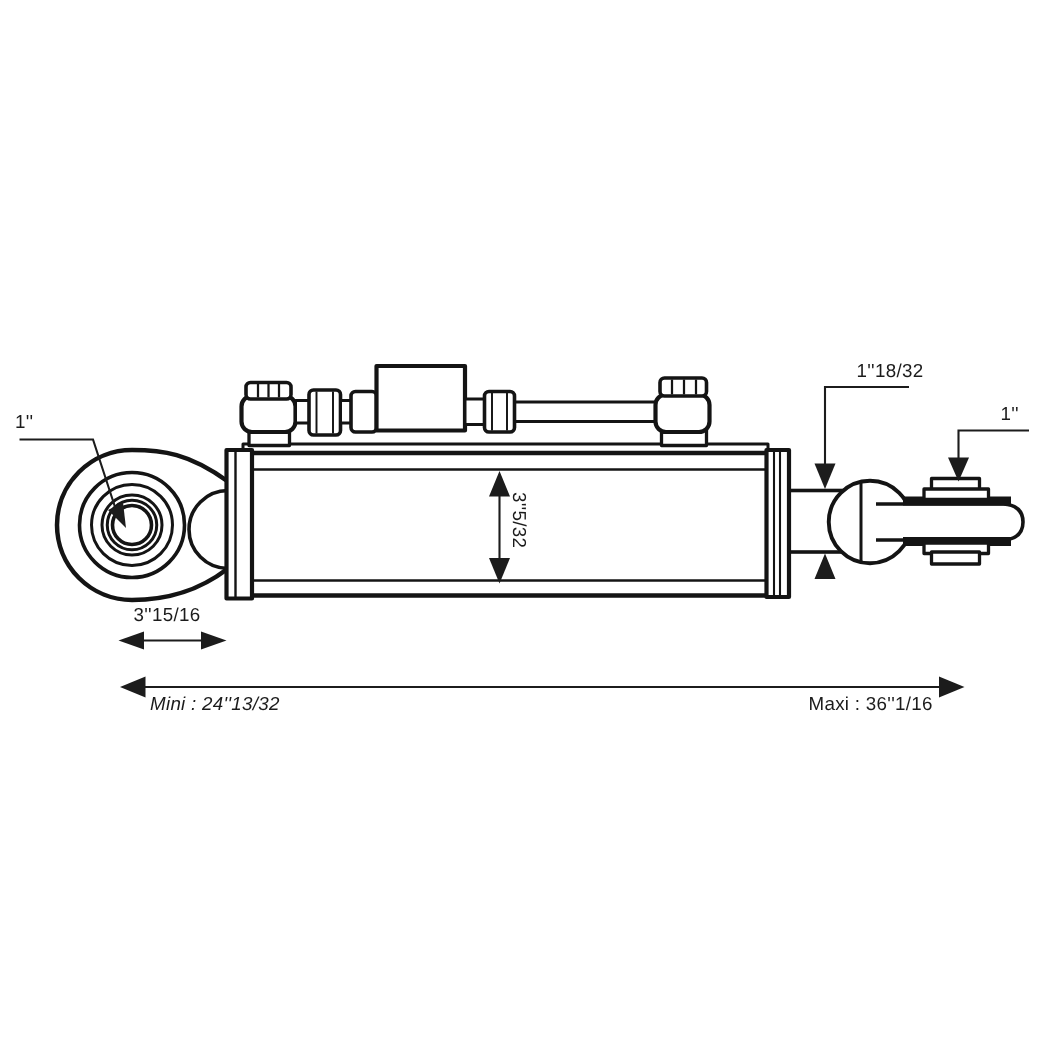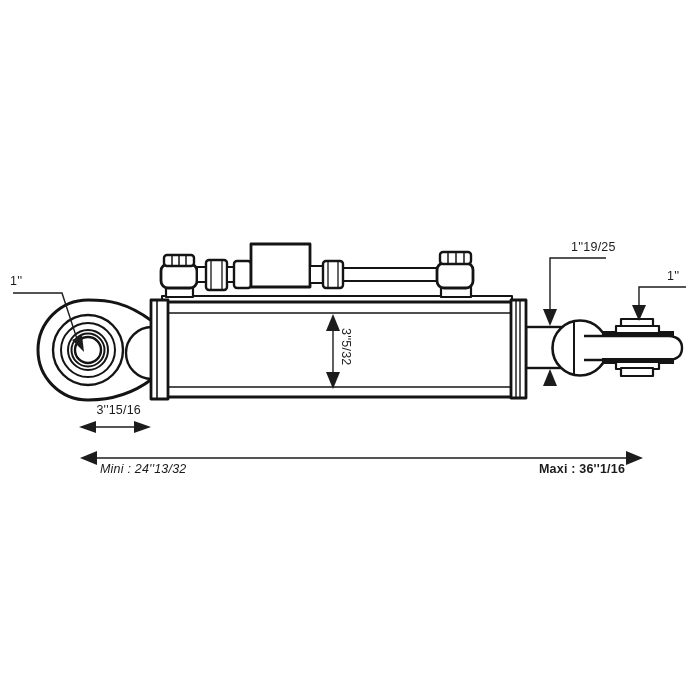--- a/index.html
+++ b/index.html
@@ -12,21 +12,21 @@
   }
   svg{position:absolute;left:0;top:0;}
   .dim-label{
     position:absolute;
     color:#1c1c1c;
     font-size:12.5px;
     line-height:14px;
     white-space:nowrap;
     letter-spacing:0.2px;
   }
-  .dim-label.center{text-align:right;}
+  .dim-label.center{text-align:left;}
   .dim-label.vertical{
     writing-mode:vertical-rl;
     white-space:nowrap;
   }
 </style>
 </head>
 <body>
 
 <div class="canvas">
 
@@ -137,20 +137,20 @@
       <polyline points="686,287 639,287 639,307" fill="none"></polyline>
       <polygon points="639,321 632,305 646,305" stroke="none"></polygon>
 
       <line x1="95" y1="458" x2="628" y2="458"></line>
       <polygon points="80,458 97,451 97,465" stroke="none"></polygon>
       <polygon points="643,458 626,451 626,465" stroke="none"></polygon>
     </g>
   </svg>
 
   <div class="dim-label" style="left:10px;top:274px;">1''</div>
-  <div class="dim-label" style="left:571px;top:240px;">1''19/25</div>
+  <div class="dim-label" style="left:571px;top:240px;">1''18/32</div>
   <div class="dim-label" style="left:667px;top:269px;">1''</div>
   <div class="dim-label vertical" style="left:339px;top:328px;">3''5/32</div>
   <div class="dim-label center" style="left:89px;top:403px;width:52px;">3''15/16</div>
   <div class="dim-label" style="left:100px;top:462px;font-style:italic;">Mini : 24''13/32</div>
-  <div class="dim-label" style="left:539px;top:462px;font-weight:bold;">Maxi : 36''1/16</div>
+  <div class="dim-label" style="left:539px;top:462px;">Maxi : 36''1/16</div>
 
 </div>
 
 </body></html>

